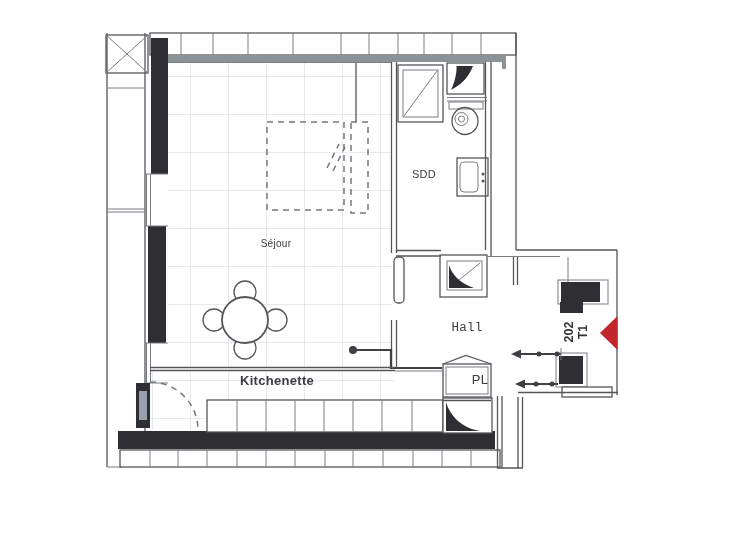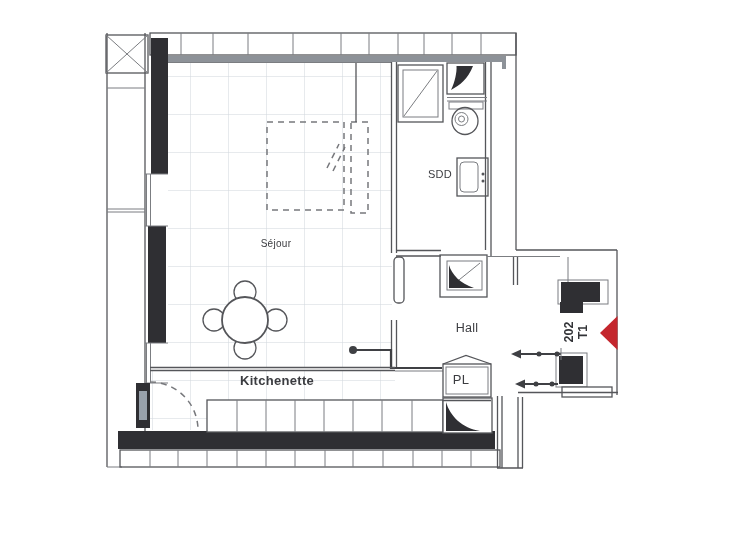--- a/index.html
+++ b/index.html
@@ -169,23 +169,23 @@
       <circle cx="552" cy="384" r="2.5" fill="#3f4044"></circle>
     </g>
     <polygon points="600,333 617.5,316 617.5,350" fill="#c4262d"></polygon>
     <rect class="ln wfill" x="562" y="387" width="50" height="10"></rect>
     <path class="ln" d="M518,392.5 H618"></path>
     <path class="ln" d="M497.5,396 V468 M502,396 V468 M518,397 V468 M522.5,397 V468 M497,468 H523"></path>
   </g>
 </svg>
 
 <div class="lbl" style="left:240px;top:238px;width:72px;font-size:10px;">Séjour</div>
-<div class="lbl" style="left:404px;top:168px;width:40px;font-size:11px;margin-left:16px;">SDD</div>
-<div class="lbl" style="left:443px;top:321px;width:48px;font-size:12.5px;">Hall</div>
-<div class="lbl" style="left:427px;top:372px;width:68px;font-size:13px;">PL</div>
+<div class="lbl" style="left:404px;top:168px;width:40px;font-size:11px;">SDD</div>
+<div class="lbl" style="left:443px;top:321px;width:48px;font-size:12.5px;font-family:Liberation Mono, monospace;">Hall</div>
+<div class="lbl" style="left:446px;top:372px;width:68px;font-size:13px;">PL</div>
 <div class="lbl" style="left:237px;top:373px;width:80px;font-size:13px;font-weight:bold;">Kitchenette</div>
 
 <div class="unit">
   <div>202</div>
   <div>T1</div>
 </div>
 
 </div>
 
 </body></html>

